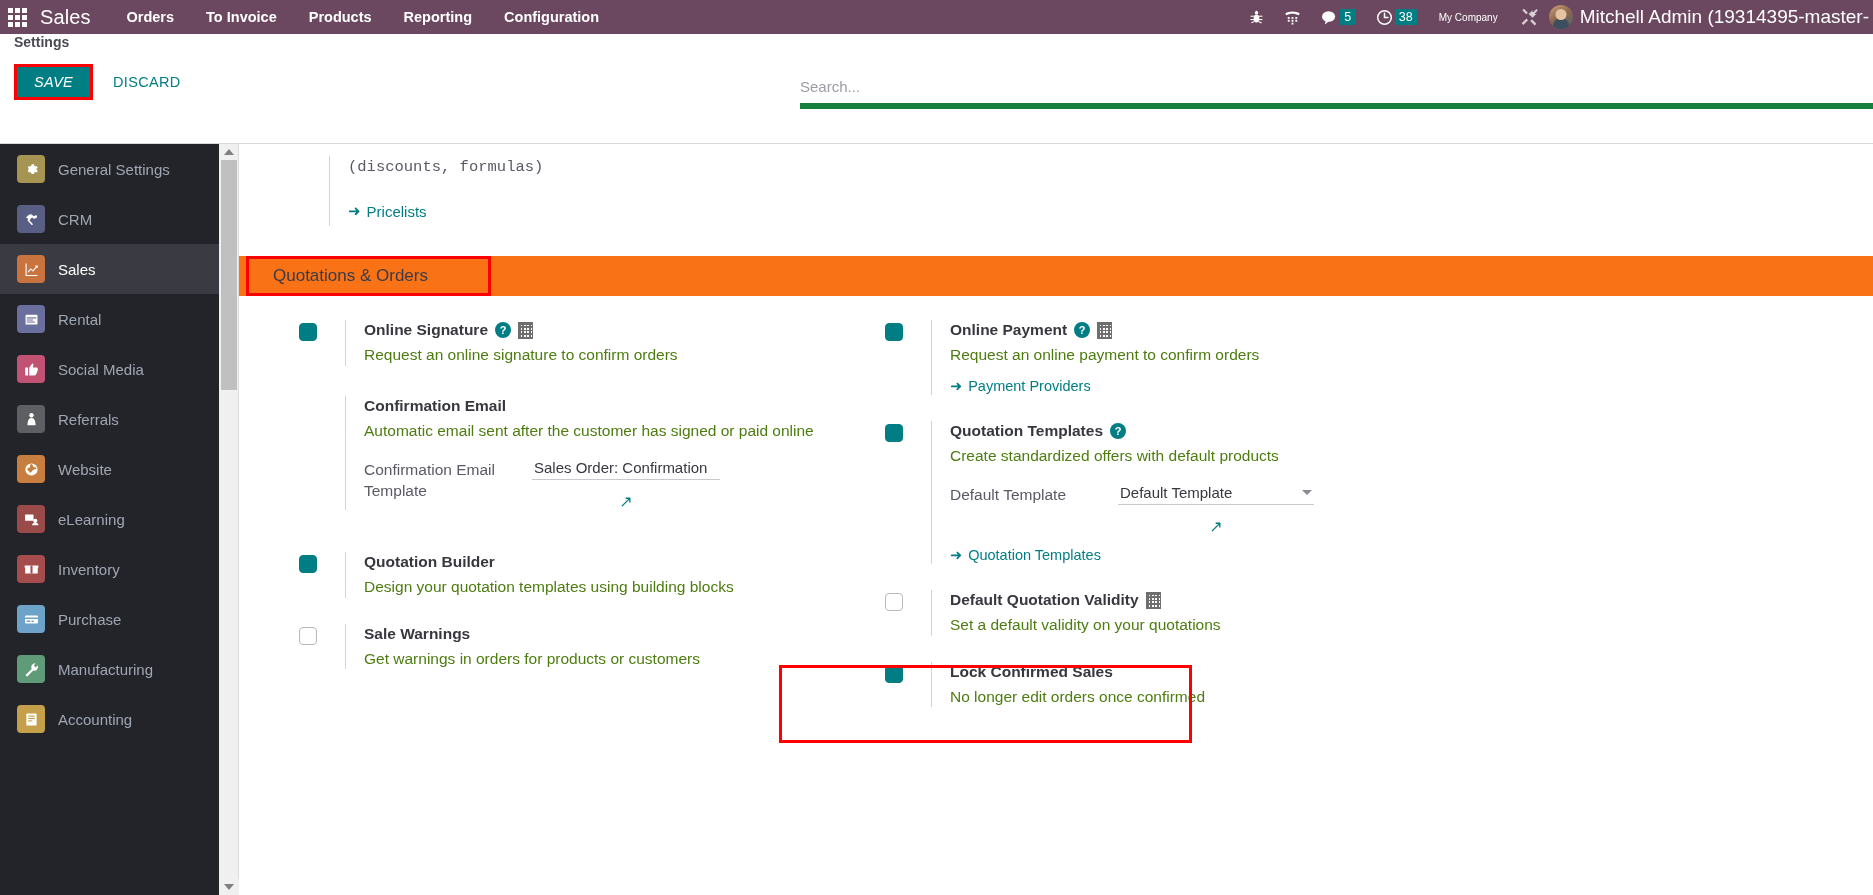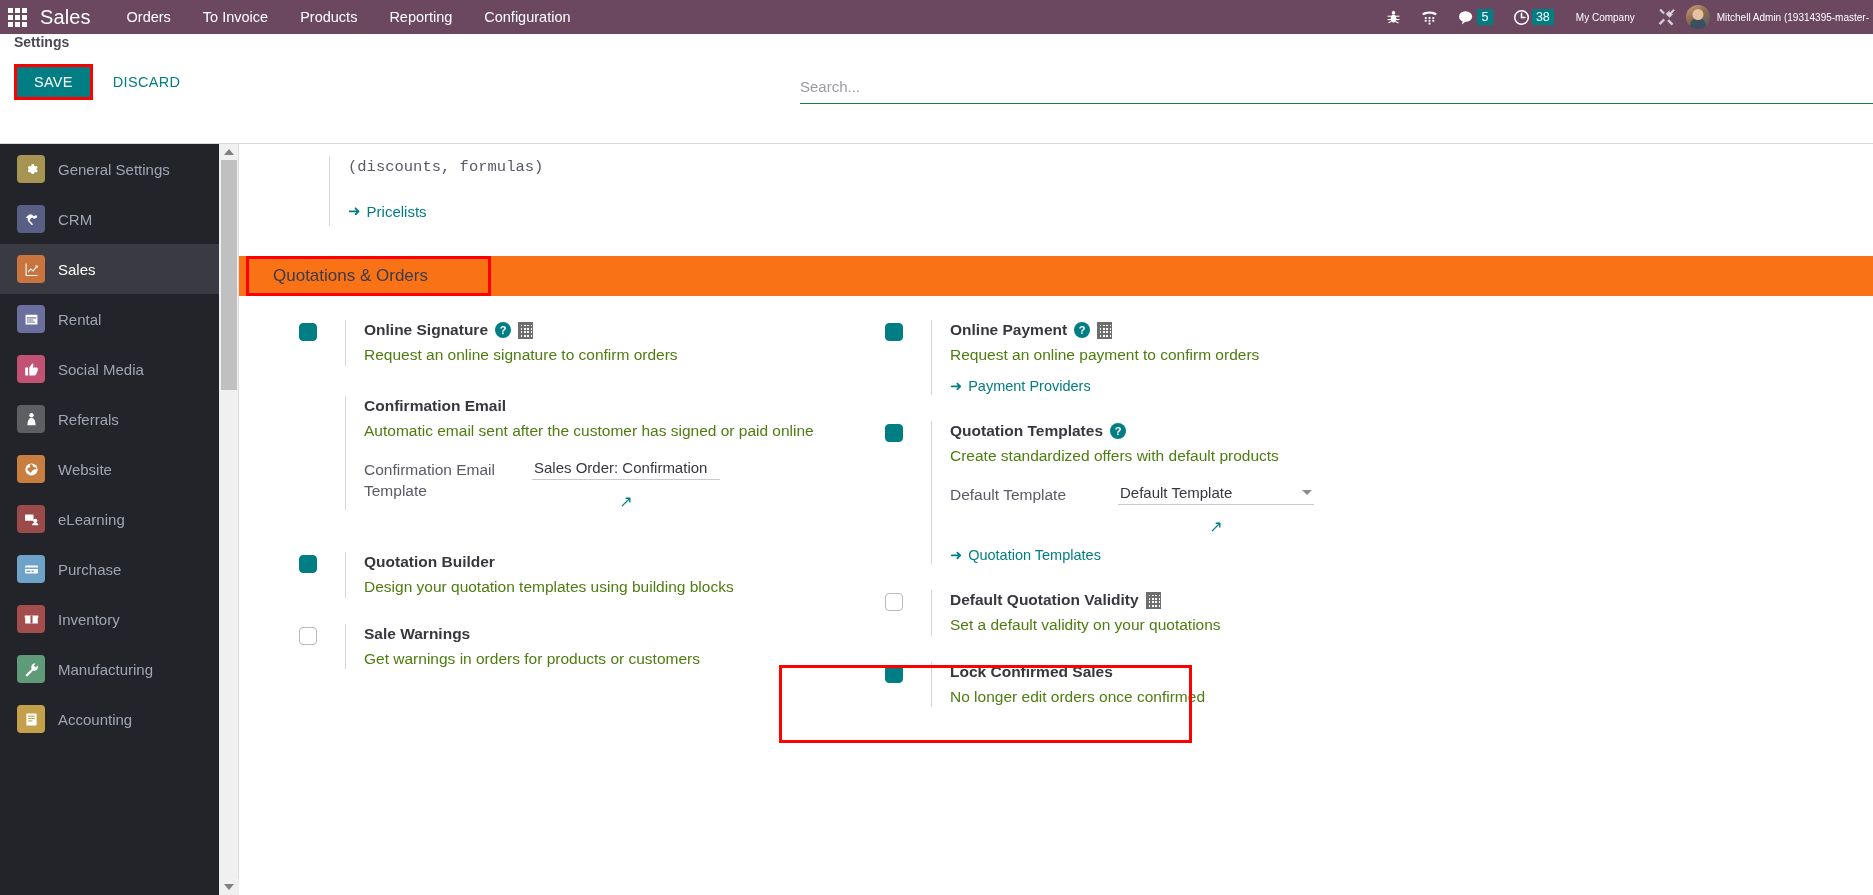--- a/index.html
+++ b/index.html
@@ -30,21 +30,21 @@
     grid-template-rows: repeat(3, 5px);
     gap: 2px;
   }
   .apps-grid-inner i { background: #ffffff; display: block; width: 5px; height: 5px; }
   .brand {
     font-size: 20px;
     padding: 0 4px 0 6px;
     letter-spacing: .1px;
     cursor: pointer;
   }
-  .menu-items { display: flex; align-items: center; margin-left: 16px; }
+  .menu-items { display: flex; align-items: center; margin-left: 16px; font-weight: bold; }
   .menu-items > div {
     font-size: 14.5px;
     padding: 8px 16px;
     cursor: pointer;
     white-space: nowrap;
   }
 
   .nav-right {
     position: absolute;
     right: 0; top: 0;
@@ -86,21 +86,21 @@
     background:#3d4e5e;
   }
   .avatar::before{
     content:"";
     position:absolute; left:50%; top:16%;
     width:11px; height:11px; border-radius:50%;
     transform:translateX(-50%);
     background:#e5c2a2;
     z-index:2;
   }
-  .user-name { font-size: 10px; white-space: nowrap; padding-right: 4px; cursor: pointer; }
+  .user-name { font-size: 19px; white-space: nowrap; padding-right: 4px; cursor: pointer; }
 
   
   .control-panel {
     height: 110px;
     border-bottom: 1px solid #d8d8d8;
     position: relative;
     background: #fff;
   }
   .page-title {
     font-size: 14px;
@@ -118,38 +118,39 @@
   .btn-save {
     background: #017e84;
     color: #ffffff;
     border: none;
     font-size: 14.5px;
     font-weight: 500;
     letter-spacing: .3px;
     padding: 7px 17px;
     cursor: pointer;
     font-family: "Liberation Sans", sans-serif;
+    font-style: italic;
   }
   .btn-discard {
     background: transparent;
     border: none;
     color: #017e84;
     font-size: 14.5px;
     font-weight: 500;
     letter-spacing: .3px;
     padding: 7px 12px;
     margin-left: 8px;
     cursor: pointer;
     font-family: "Liberation Sans", sans-serif;
   }
   .searchbar {
     position: absolute;
     left: 800px; top: 44px;
     width: 1073px;
-    border-bottom: 1px solid #15803d;
+    border-bottom: 6px solid #15803d;
     padding-bottom: 7px;
   }
   .searchbar input {
     border: none;
     outline: none;
     font-size: 15px;
     color: #6b6b76;
     width: 100%;
     background: transparent;
     font-family: "Liberation Sans", sans-serif;
@@ -605,40 +606,40 @@
         <svg viewBox="0 0 20 20">
             <rect x="2.4" y="4" width="10" height="7.4" rx=".6" fill="#fff"></rect>
             <circle cx="14.4" cy="11.6" r="2.5" fill="#fff"></circle>
             <path d="M10.6 16.8c.3-2.1 1.8-3.2 3.8-3.2s3.5 1.1 3.8 3.2z" fill="#fff"></path>
           </svg>
       </span>
       <span class="side-label">eLearning</span>
     </div>
 
     <div class="side-item">
+      <span class="side-ico" style="background:#a54c4c;">
+        <svg viewBox="0 0 20 20">
+            <path d="M2.6 7.4h14.8v7.2H2.6z" fill="#fff"></path>
+            <path d="M2 5.2h16v2.6H2z" fill="#fff"></path>
+            <path d="M8.8 5.2h2.4v9.4H8.8z" fill="#a54c4c"></path>
+          </svg>
+      </span>
+      <span class="side-label">Inventory</span>
+    </div>
+
+    <div class="side-item">
       <span class="side-ico" style="background:#6ea3c9;">
         <svg viewBox="0 0 20 20">
             <rect x="2.4" y="5.2" width="15.2" height="9.6" rx="1.2" fill="#fff"></rect>
             <rect x="2.4" y="7.6" width="15.2" height="1.8" fill="#6ea3c9"></rect>
             <rect x="4.2" y="11.2" width="4.4" height="1.8" fill="#6ea3c9"></rect>
             <rect x="10" y="11.2" width="2.6" height="1.8" fill="#6ea3c9"></rect>
           </svg>
       </span>
       <span class="side-label">Purchase</span>
-    </div>
-
-    <div class="side-item">
-      <span class="side-ico" style="background:#a54c4c;">
-        <svg viewBox="0 0 20 20">
-            <path d="M2.6 7.4h14.8v7.2H2.6z" fill="#fff"></path>
-            <path d="M2 5.2h16v2.6H2z" fill="#fff"></path>
-            <path d="M8.8 5.2h2.4v9.4H8.8z" fill="#a54c4c"></path>
-          </svg>
-      </span>
-      <span class="side-label">Inventory</span>
     </div>
 
     <div class="side-item">
       <span class="side-ico" style="background:#5f9b78;">
         <svg viewBox="0 0 20 20">
             <path d="M14.6 2.8a4.5 4.5 0 00-4.4 6.6L3 16.6l1.8 1.8 7.2-7.2a4.5 4.5 0 005.4-6.1l-2.4 2.4-2.2-2.2 1.8-2.5z"></path>
           </svg>
       </span>
       <span class="side-label">Manufacturing</span>
     </div>

